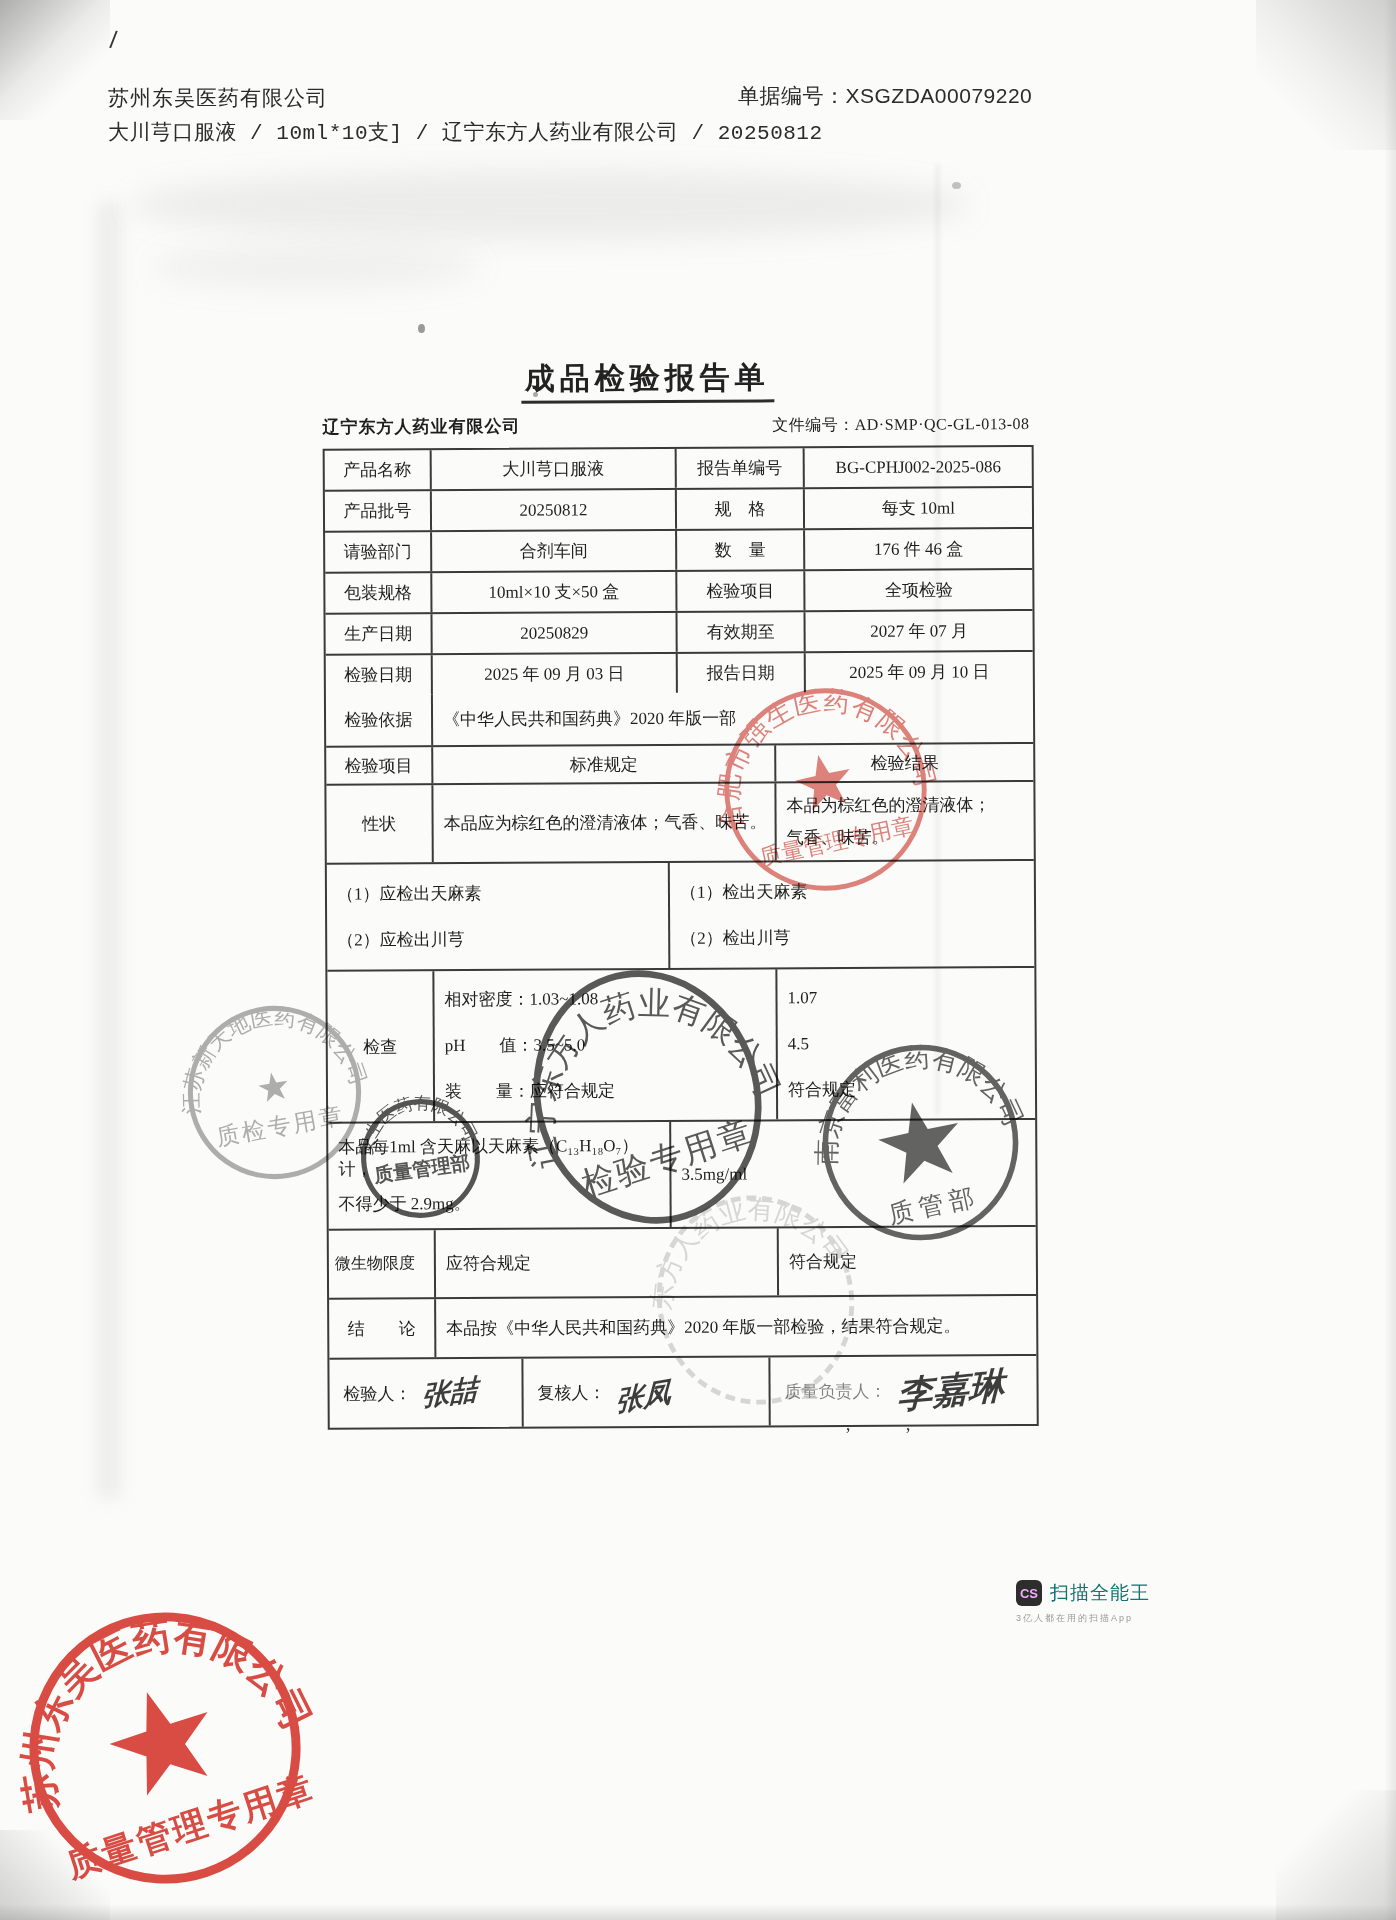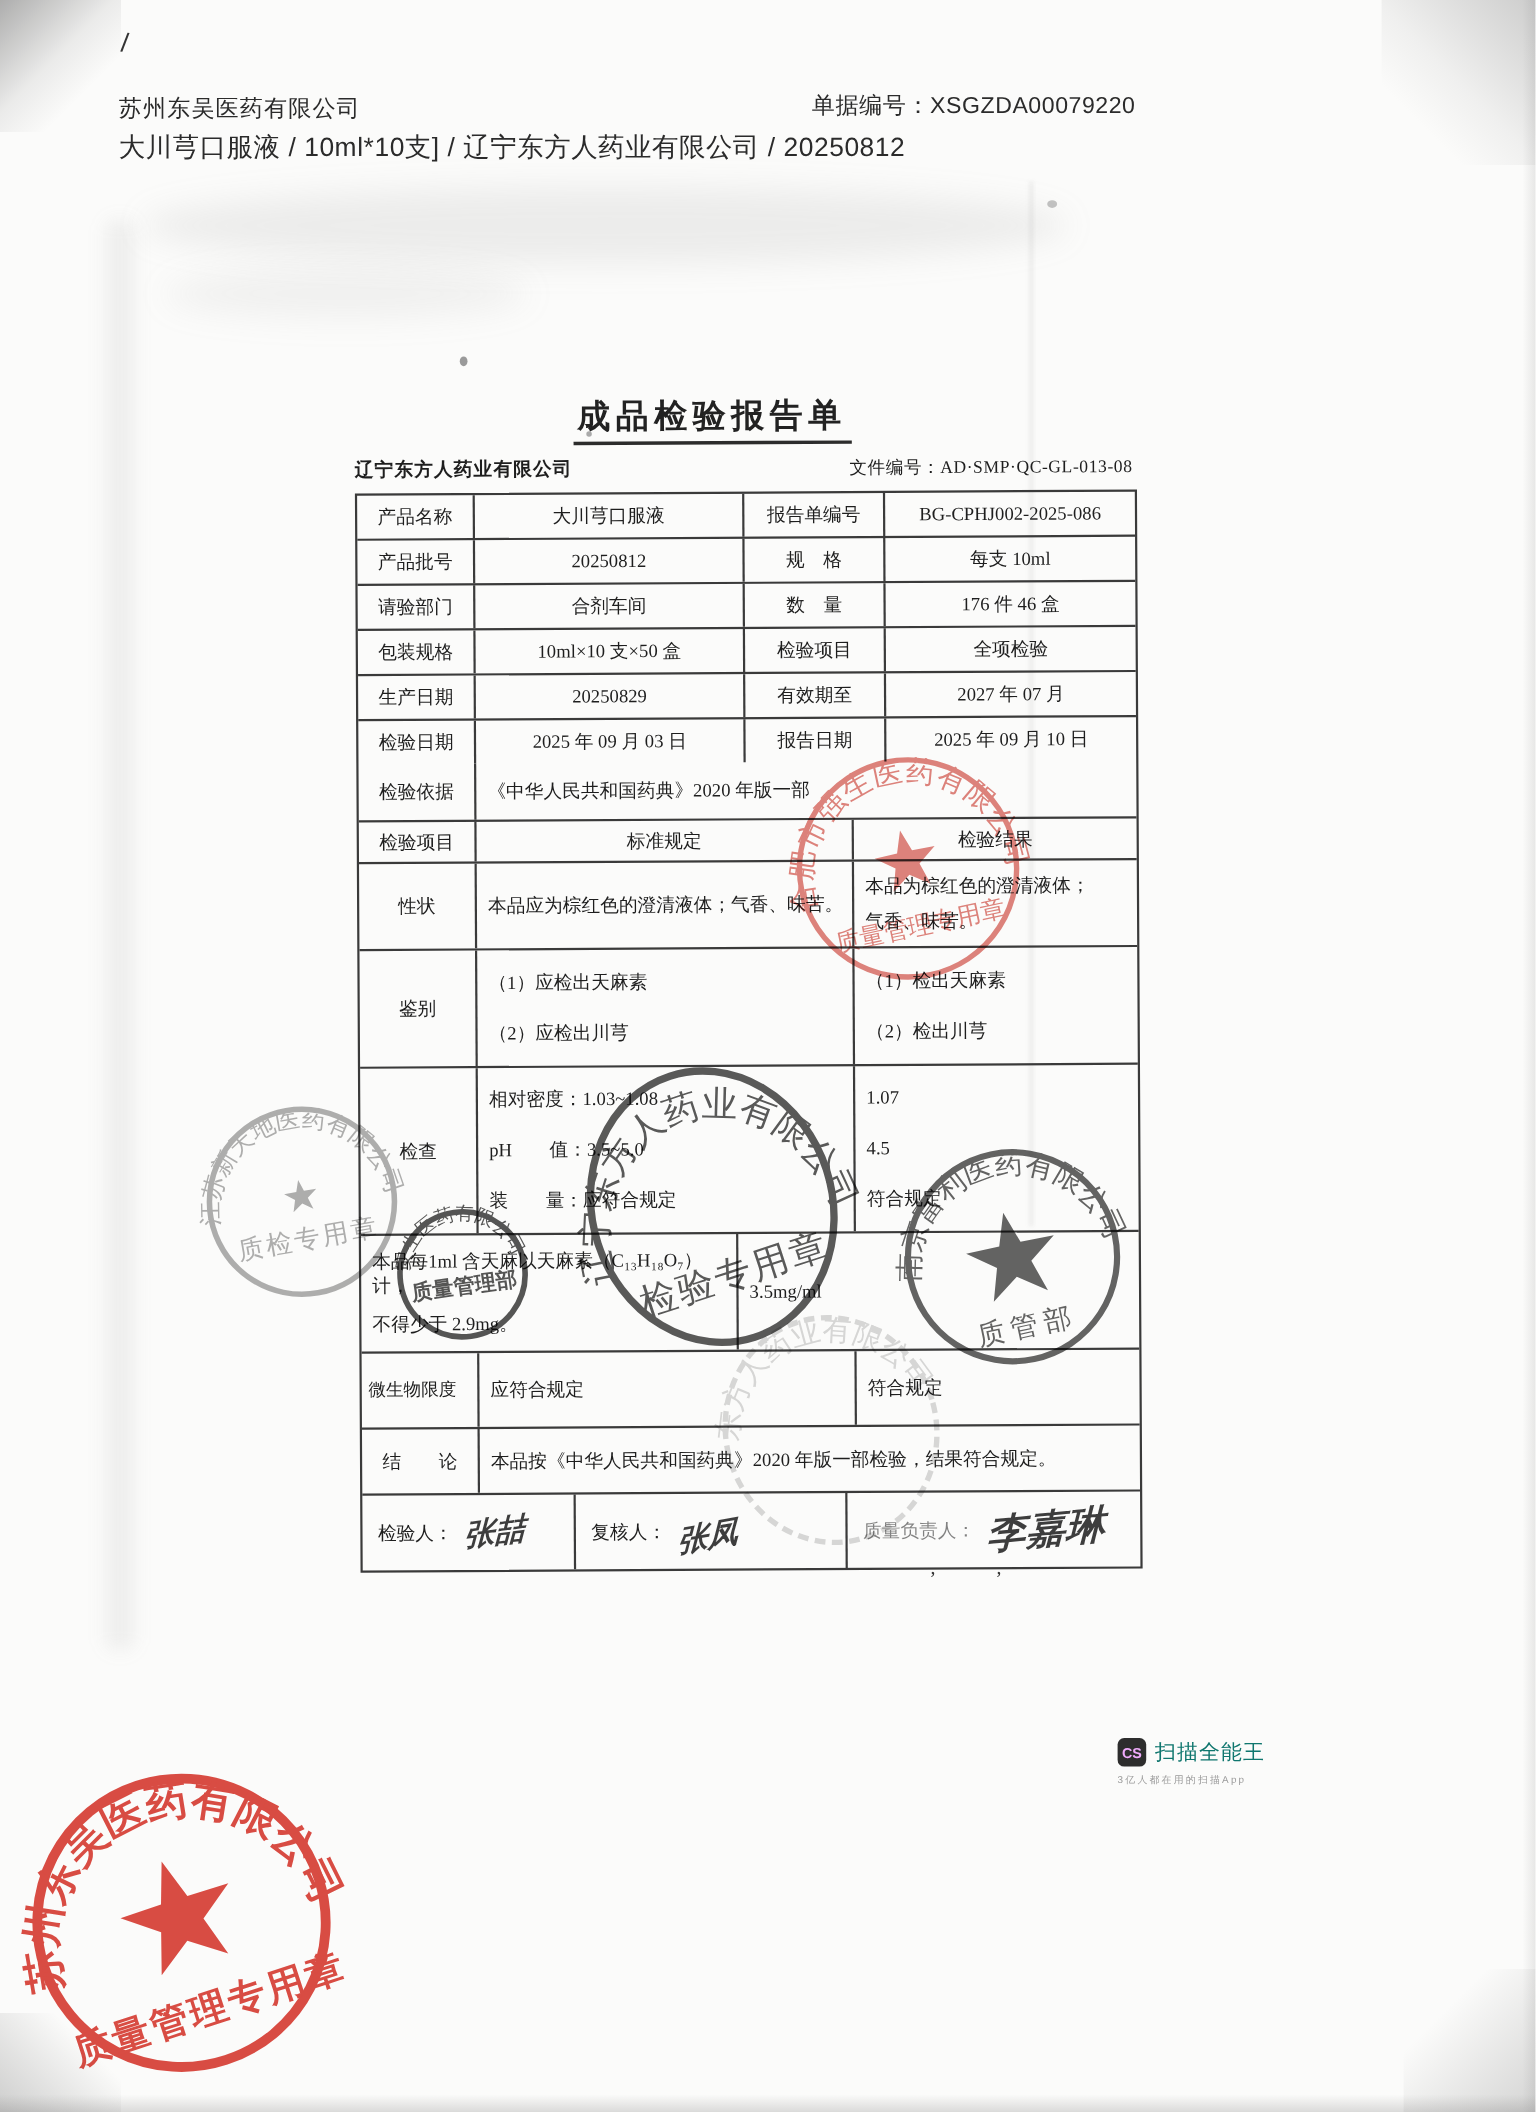--- a/index.html
+++ b/index.html
@@ -20,21 +20,21 @@
   .smudge{position:absolute;pointer-events:none;filter:blur(14px);background:rgba(140,140,140,.13);border-radius:50%;}
   .sm1{left:130px;top:170px;width:840px;height:70px;}
   .sm2{left:150px;top:245px;width:330px;height:44px;background:rgba(150,150,150,.10);}
   .sm3{left:96px;top:200px;width:26px;height:1300px;background:rgba(130,130,130,.10);filter:blur(8px);border-radius:10px;}
   .crease{position:absolute;left:936px;top:165px;width:3px;height:950px;background:rgba(100,100,100,.12);filter:blur(2px);}
   .speck{position:absolute;background:#5a5a5a;border-radius:50%;}
   
   .hdr{position:absolute;font-family:"Liberation Sans","DejaVu Sans",sans-serif;color:#2b2b2b;}
   .hdr-company{left:108px;top:84px;font-size:21px;letter-spacing:1px;}
   .hdr-docno{left:738px;top:82px;font-size:21px;letter-spacing:.5px;}
-  .hdr-product{left:108px;top:118px;font-size:24px;letter-spacing:.5px;}
+  .hdr-product{left:108px;top:118px;font-size:21px;letter-spacing:.5px;font-family:Liberation Mono, monospace;}
   .hdr-slash{left:110px;top:26px;font-size:24px;color:#333;transform:rotate(6deg);}
   
   .sheet{position:absolute;left:0;top:0;width:1396px;height:1920px;transform:rotate(-0.3deg);transform-origin:650px 900px;}
   .rtitle{position:absolute;left:420px;top:358px;width:460px;text-align:center;font-size:30px;font-weight:bold;letter-spacing:5px;color:#222;}
   .rtitle span{border-bottom:3px solid #2c2c2c;padding:0 4px 6px 4px;}
   .subline{position:absolute;left:325px;top:414px;width:707px;display:flex;justify-content:space-between;align-items:flex-end;}
   .subline .mfr{font-size:17px;font-weight:bold;letter-spacing:1px;}
   .subline .fno{font-size:16px;letter-spacing:.5px;}
   .tbl{position:absolute;left:325px;top:447px;width:707px;border:2px solid #3a3a3a;background:rgba(255,255,255,.0);}
   .trow{display:flex;border-bottom:2px solid #3a3a3a;}
@@ -170,21 +170,20 @@
       <div class="c multiline w-std">
         <div>本品应为棕红色的澄清液体；气香、味苦。</div>
       </div>
       <div class="c multiline w-res">
         <div>本品为棕红色的澄清液体；</div>
         <div>气香、味苦。</div>
       </div>
     </div>
 
     <div class="trow r-jb">
-      <div class="c cc w-item">鉴别</div>
       <div class="c multiline w-std">
         <div>（1）应检出天麻素</div>
         <div>（2）应检出川芎</div>
       </div>
       <div class="c multiline w-res">
         <div>（1）检出天麻素</div>
         <div>（2）检出川芎</div>
       </div>
     </div>
 

